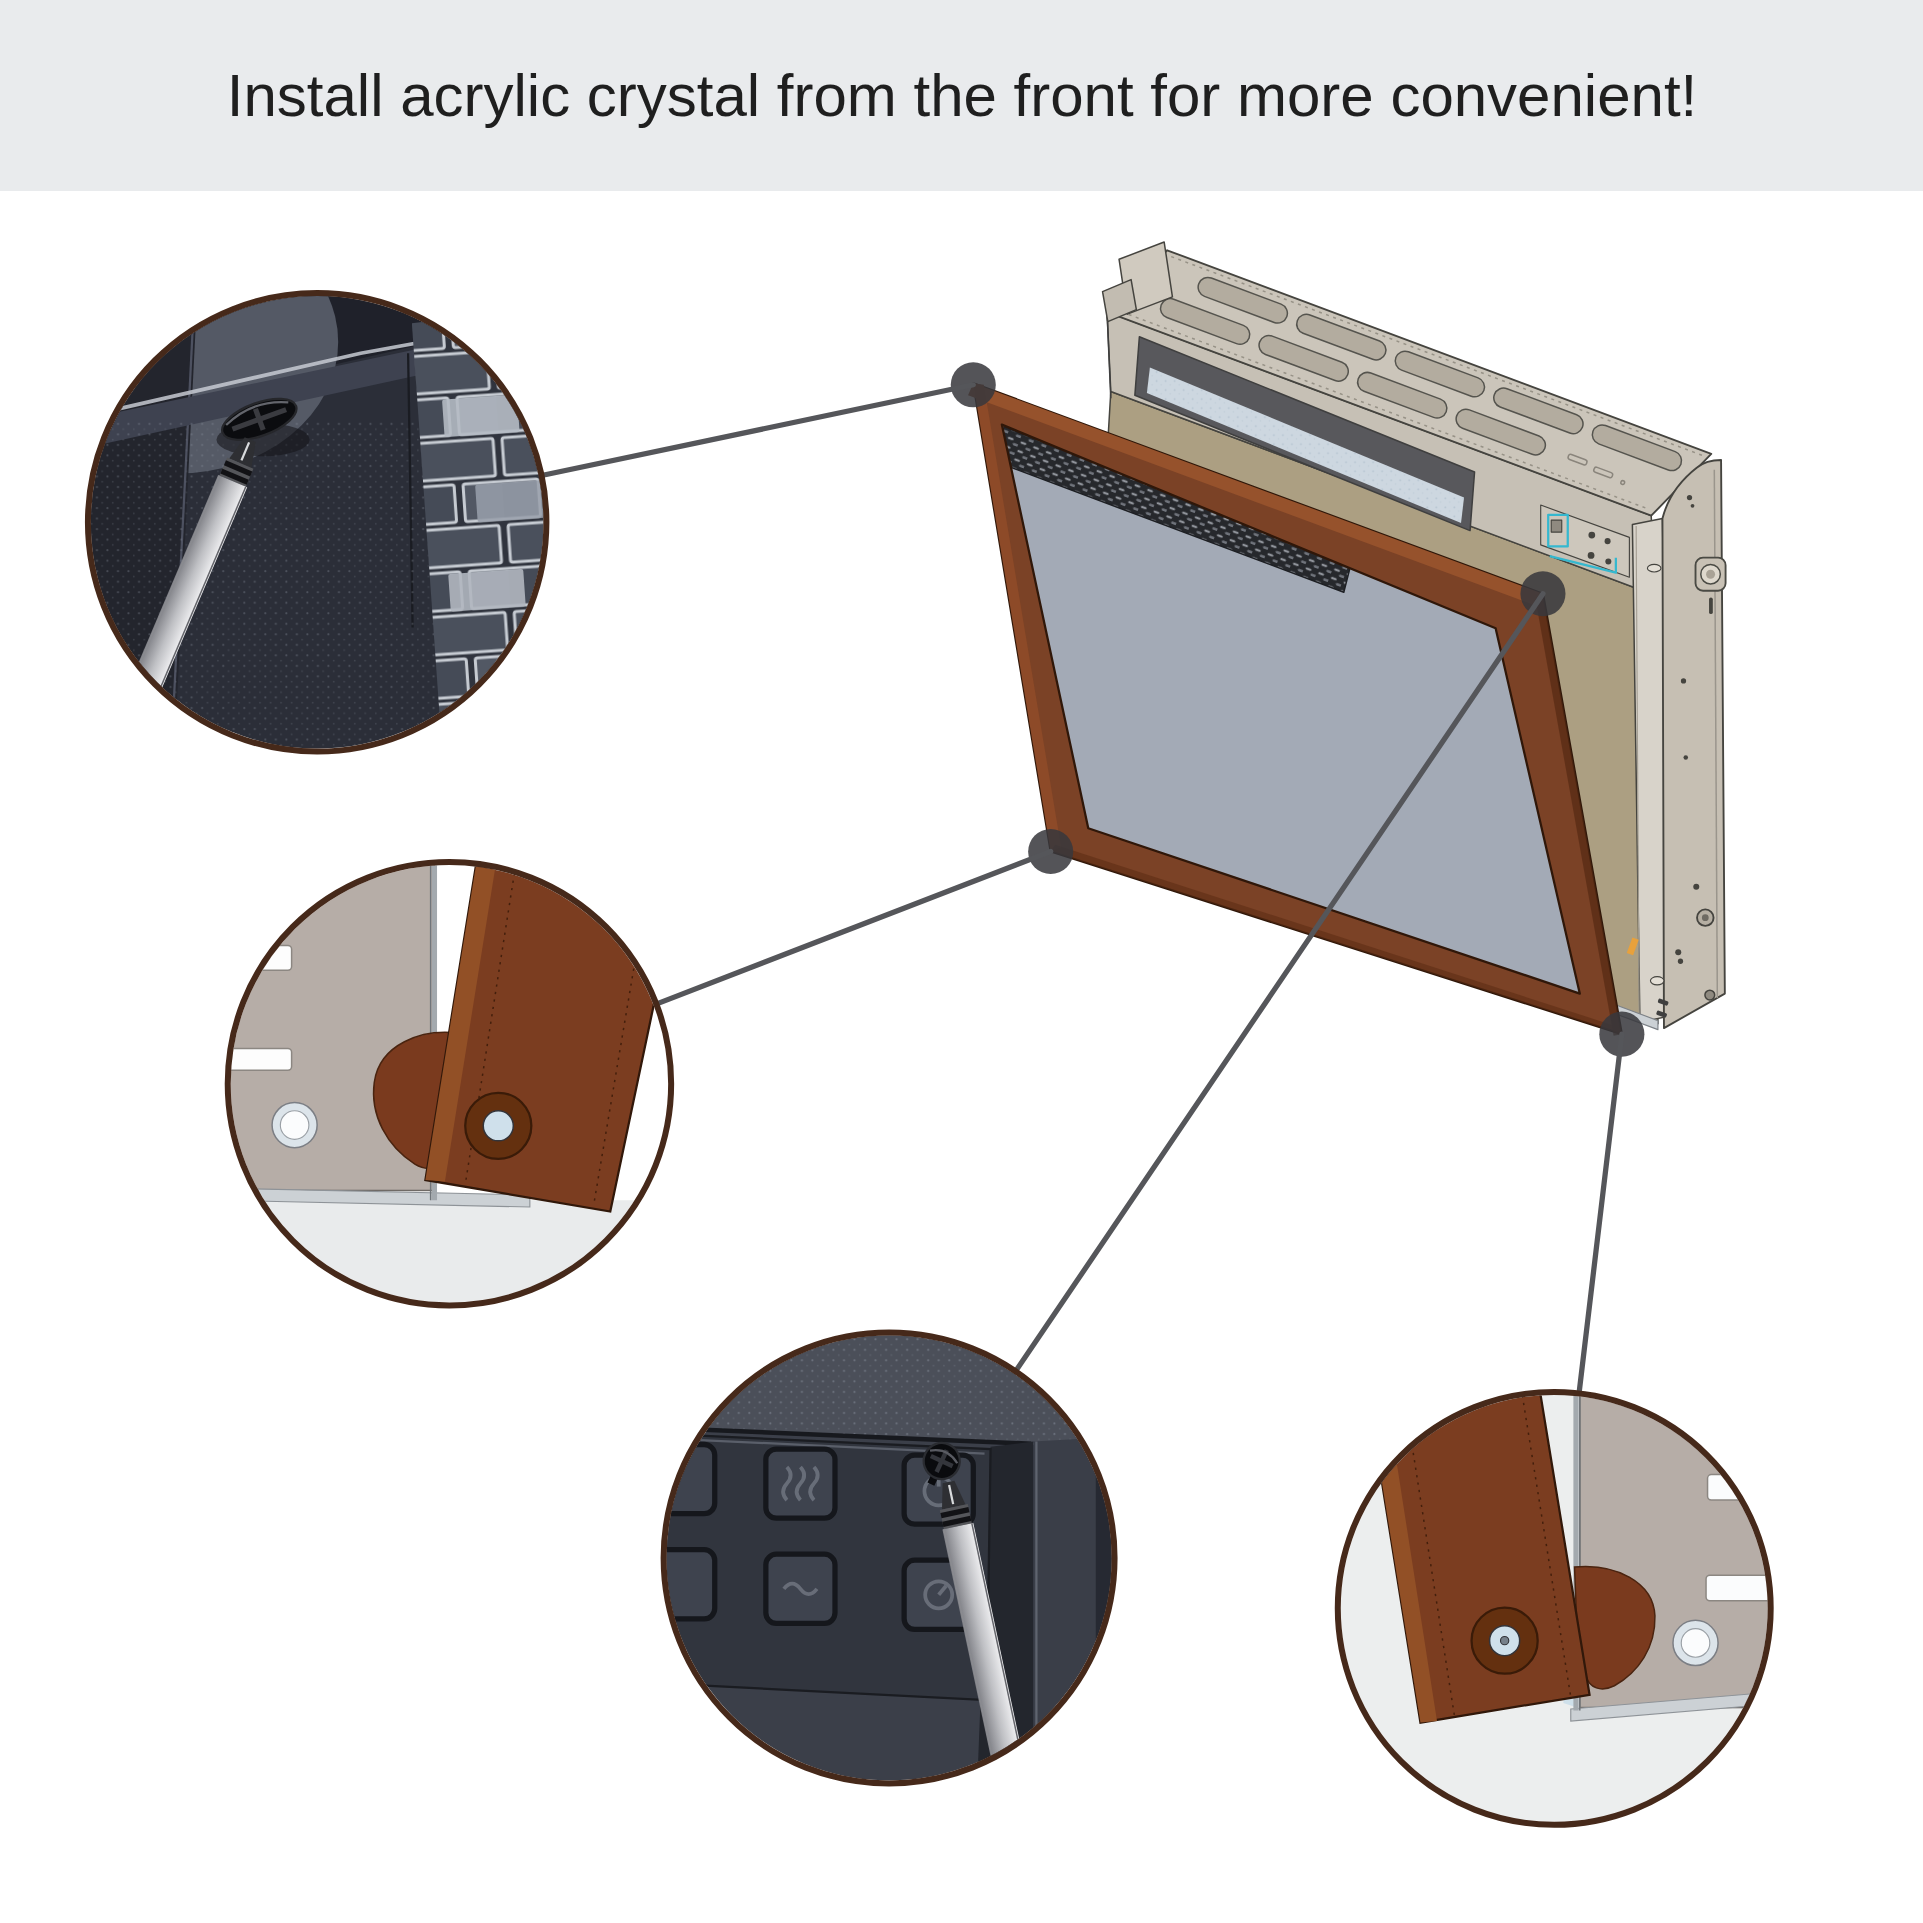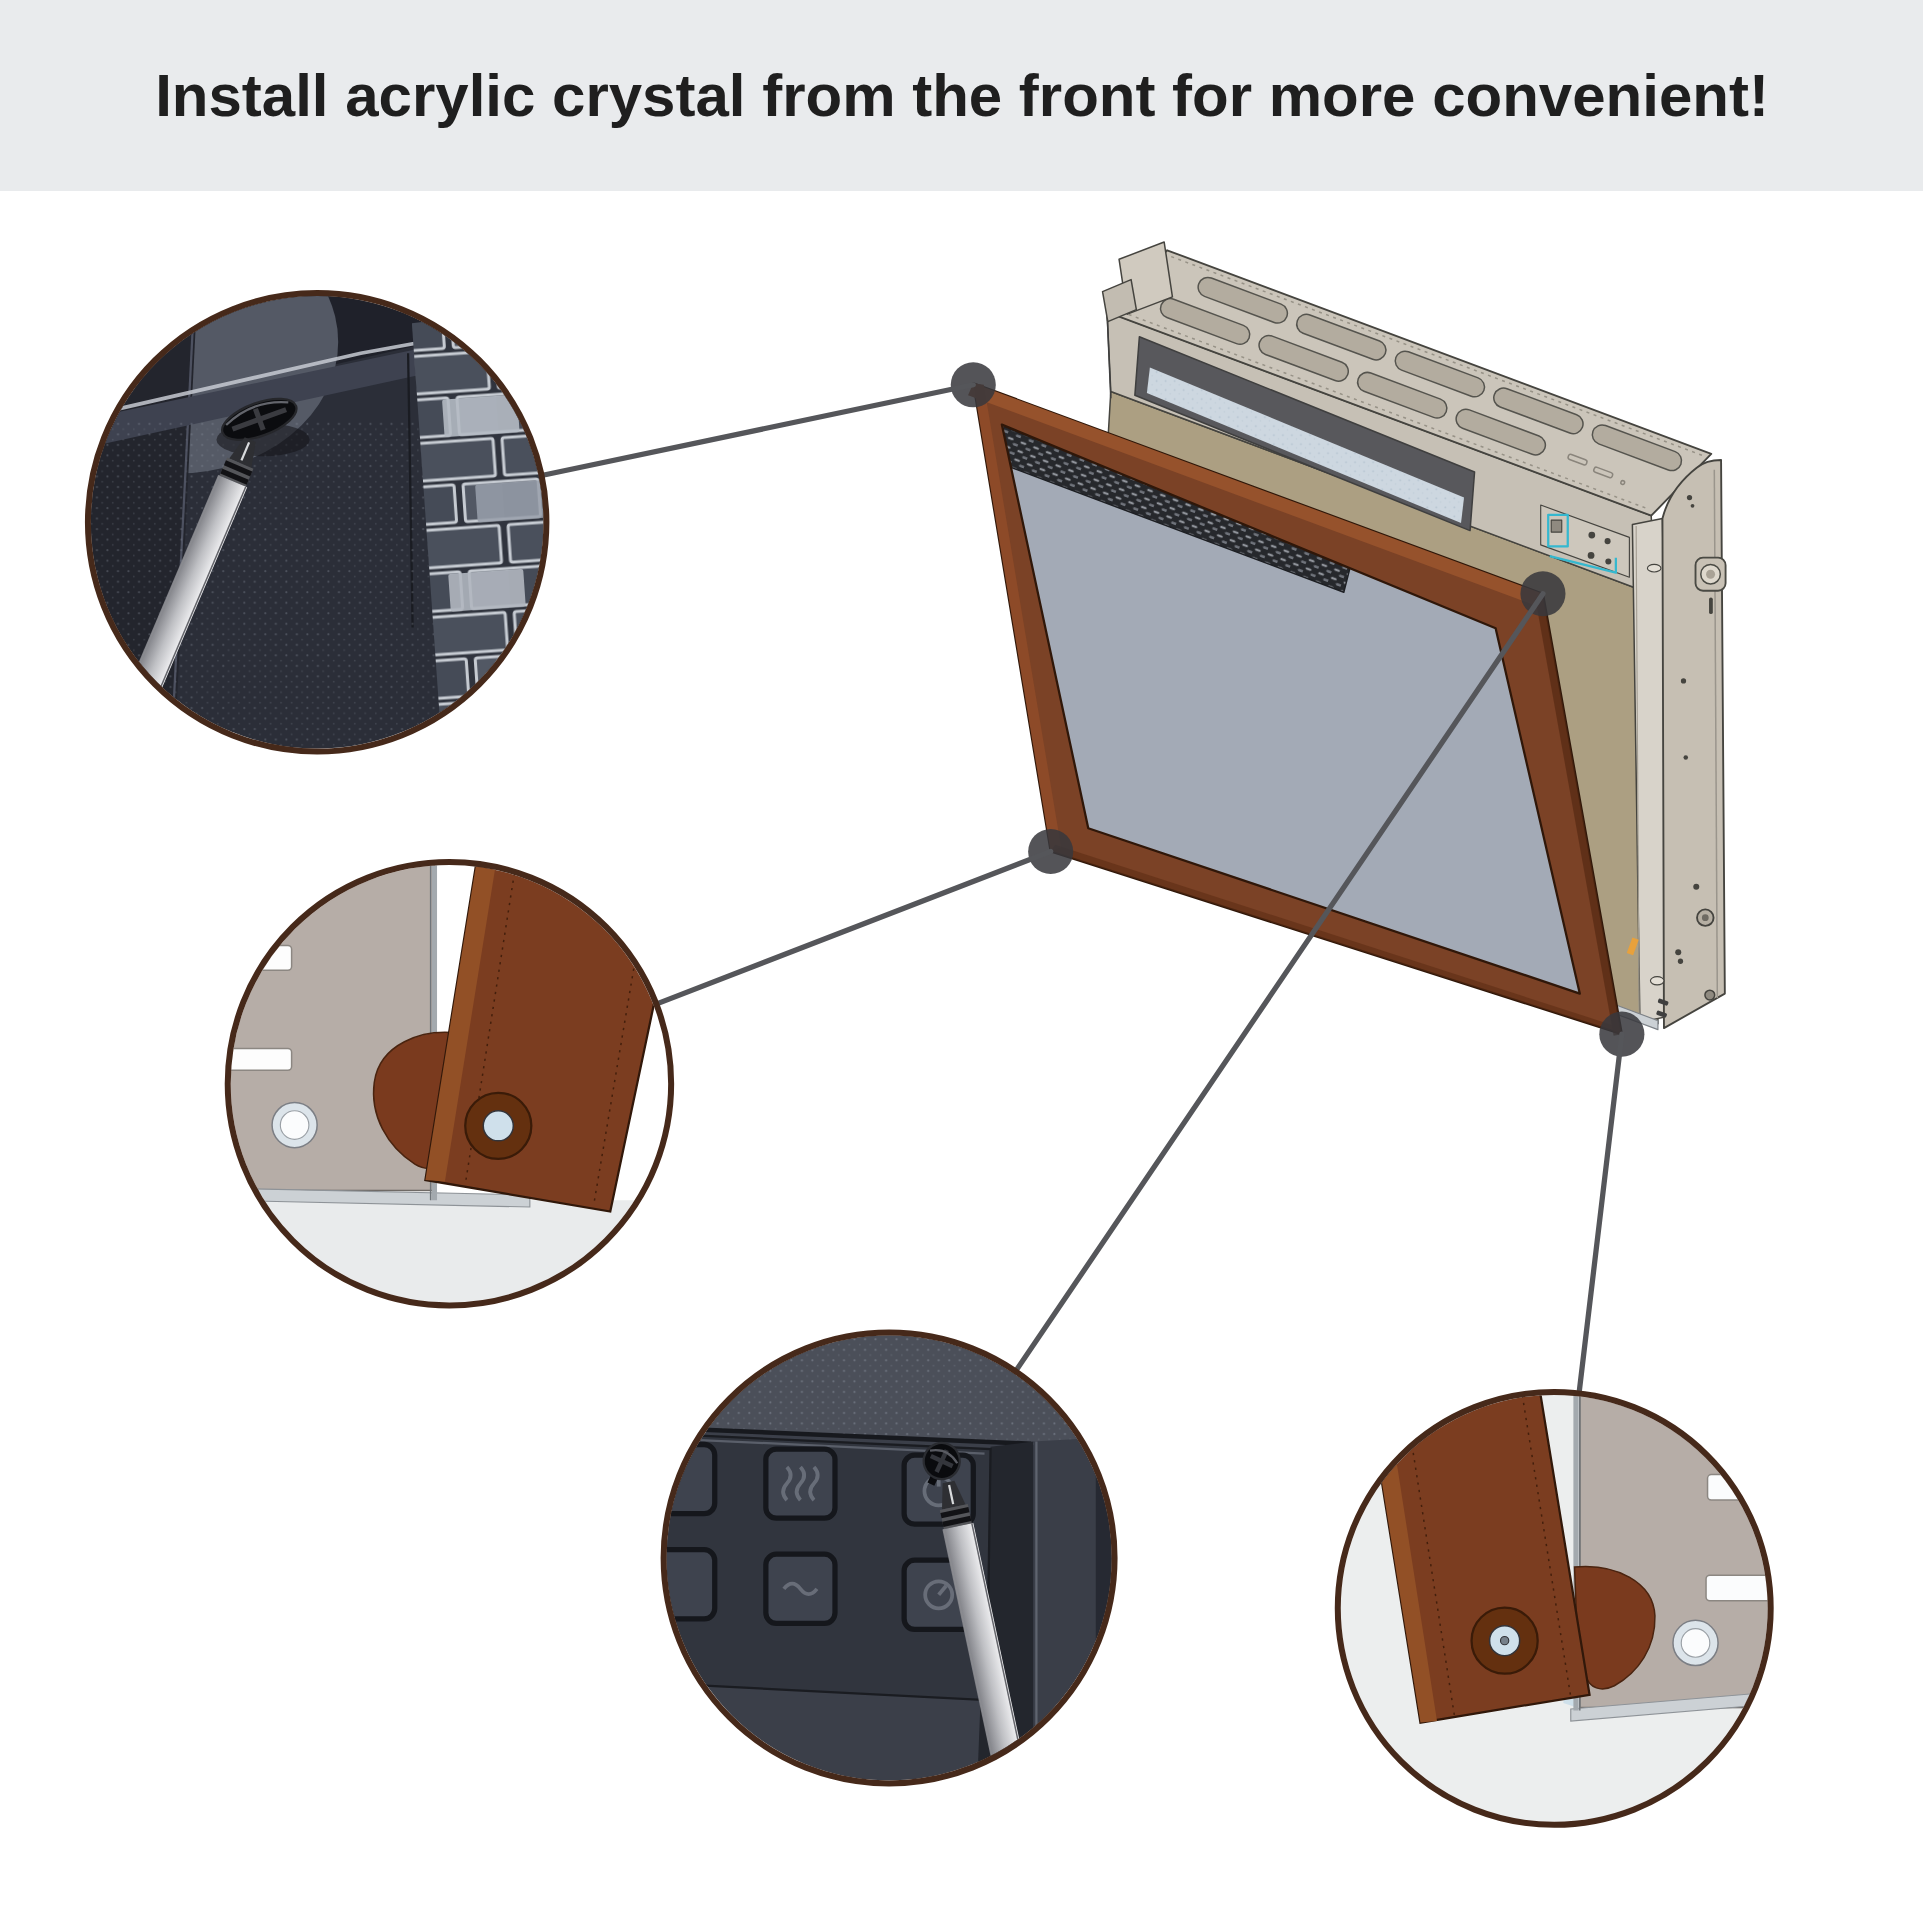--- a/index.html
+++ b/index.html
@@ -1,18 +1,18 @@
 <!DOCTYPE html>
 <html style="font-size:12px"><head>
 <meta charset="utf-8">
 <style>
   html,body{margin:0;padding:0;background:#ffffff;}
   body{width:1924px;height:1924px;position:relative;overflow:hidden;font-family:"Liberation Sans",sans-serif;}
   .header{position:absolute;left:0;top:0;width:1924px;height:191px;background:#e9ebed;display:flex;align-items:center;justify-content:center;}
-  .header h1{margin:0;font-size:60px;font-weight:700;color:#1f1f1f;letter-spacing:0px;}
+  .header h1{margin:0;font-size:60px;font-weight:400;color:#1f1f1f;letter-spacing:0px;}
   .stage{position:absolute;left:0;top:0;width:1924px;height:1924px;}
   svg{position:absolute;left:0;top:0;}
 </style>
 </head>
 <body>
 
 <div class="stage">
 
   <svg width="1924" height="1924" viewBox="0 0 2560 2560">
     <defs>

